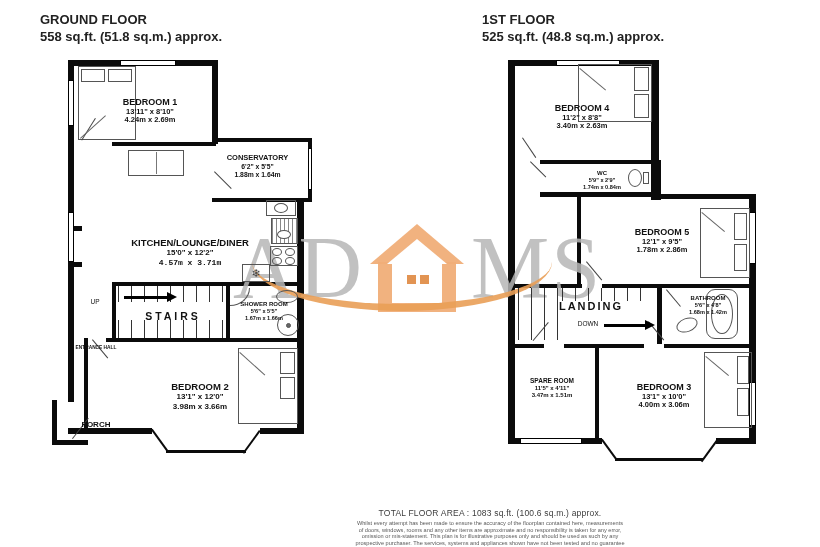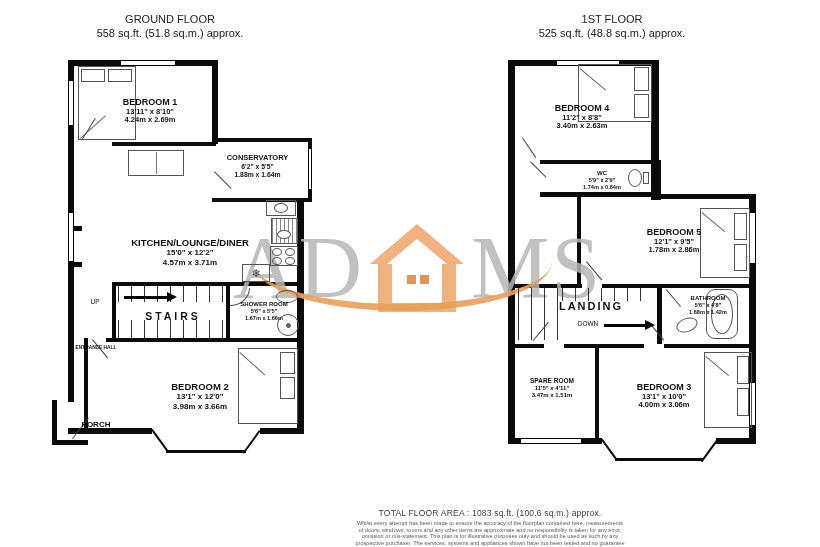--- a/index.html
+++ b/index.html
@@ -3,21 +3,21 @@
 <meta charset="utf-8">
 <style>
   html,body{margin:0;padding:0;background:#fff;}
   #stage{position:relative;width:820px;height:547px;background:#fff;overflow:hidden;
          font-family:"Liberation Sans",sans-serif;}
   .wall{position:absolute;background:#0b0b0b;}
   .win{position:absolute;background:#fff;border:1px solid #000;box-sizing:border-box;}
   .label{position:absolute;text-align:center;color:#111;font-weight:bold;line-height:1.18;z-index:4;}
   .label .nm{display:block;}
   .label .dm{display:block;font-weight:bold;}
-  .hdr{position:absolute;text-align:center;color:#222;font-size:11px;line-height:1.3;z-index:4;}
+  .hdr{position:absolute;color:#222;font-size:13px;line-height:1.3;z-index:4;font-weight:bold;}
   .furn{position:absolute;border:1px solid #555;background:transparent;box-sizing:border-box;z-index:2;}
   .pillow{position:absolute;border:1px solid #555;background:#fff;box-sizing:border-box;z-index:3;}
   .ellipse{position:absolute;border:1px solid #555;border-radius:50%;background:transparent;box-sizing:border-box;z-index:3;}
   .fline{position:absolute;height:1px;background:#666;transform-origin:left top;z-index:3;}
   .door{position:absolute;width:1px;background:#444;transform-origin:top left;z-index:3;}
   .treads{position:absolute;background:repeating-linear-gradient(90deg,#333 0 1px,transparent 1px 13px);z-index:2;}
   .arrow{position:absolute;height:3px;background:#000;z-index:4;}
   .arrow:after{content:"";position:absolute;right:-9px;top:-4px;border-left:10px solid #000;
                border-top:5px solid transparent;border-bottom:5px solid transparent;}
   .rline{position:absolute;background:#000;z-index:2;}
@@ -140,21 +140,21 @@
     <span class="dm" style="font-size:7.5px;">4.24m x 2.69m</span>
   </div>
   <div class="label" style="left:205px;top:154px;width:105px;">
     <span class="nm" style="font-size:7.5px;">CONSERVATORY</span>
     <span class="dm" style="font-size:6.8px;">6'2" x 5'5"</span>
     <span class="dm" style="font-size:6.8px;">1.88m x 1.64m</span>
   </div>
   <div class="label" style="left:90px;top:237px;width:200px;">
     <span class="nm" style="font-size:9.5px;">KITCHEN/LOUNGE/DINER</span>
     <span class="dm" style="font-size:8px;">15'0" x 12'2"</span>
-    <span class="dm" style="font-size:8px;">4.57m x 3.71m</span>
+    <span class="dm" style="font-size:8px;font-family:Liberation Mono, monospace;">4.57m x 3.71m</span>
   </div>
   <div class="label" style="left:228px;top:301px;width:72px;">
     <span class="nm" style="font-size:6px;">SHOWER ROOM</span>
     <span class="dm" style="font-size:5.6px;">5'6" x 5'5"</span>
     <span class="dm" style="font-size:5.6px;">1.67m x 1.66m</span>
   </div>
   <div class="label" style="left:120px;top:381px;width:160px;">
     <span class="nm" style="font-size:9.5px;">BEDROOM 2</span>
     <span class="dm" style="font-size:8px;">13'1" x 12'0"</span>
     <span class="dm" style="font-size:8px;">3.98m x 3.66m</span>
@@ -233,21 +233,21 @@
   <div class="label" style="left:508px;top:103px;width:148px;">
     <span class="nm" style="font-size:9px;">BEDROOM 4</span>
     <span class="dm" style="font-size:7.5px;">11'2" x 8'8"</span>
     <span class="dm" style="font-size:7.5px;">3.40m x 2.63m</span>
   </div>
   <div class="label" style="left:552px;top:170px;width:100px;">
     <span class="nm" style="font-size:6px;">WC</span>
     <span class="dm" style="font-size:5.6px;">5'9" x 2'9"</span>
     <span class="dm" style="font-size:5.6px;">1.74m x 0.84m</span>
   </div>
-  <div class="label" style="left:600px;top:227px;width:148px;text-align:center;">
+  <div class="label" style="left:588px;top:227px;width:148px;text-align:center;">
     <span class="nm" style="font-size:9px;">BEDROOM 5</span>
     <span class="dm" style="font-size:7.5px;">12'1" x 9'5"</span>
     <span class="dm" style="font-size:7.5px;">1.78m x 2.86m</span>
   </div>
   <div class="label" style="left:530px;top:300px;width:122px;font-size:11px;letter-spacing:2px;">LANDING</div>
   <div class="label" style="left:568px;top:320px;width:40px;font-size:6.5px;font-weight:normal;">DOWN</div>
   <div class="label" style="left:662px;top:295px;width:92px;">
     <span class="nm" style="font-size:6px;">BATHROOM</span>
     <span class="dm" style="font-size:5.6px;">5'6" x 4'8"</span>
     <span class="dm" style="font-size:5.6px;">1.68m x 1.42m</span>

